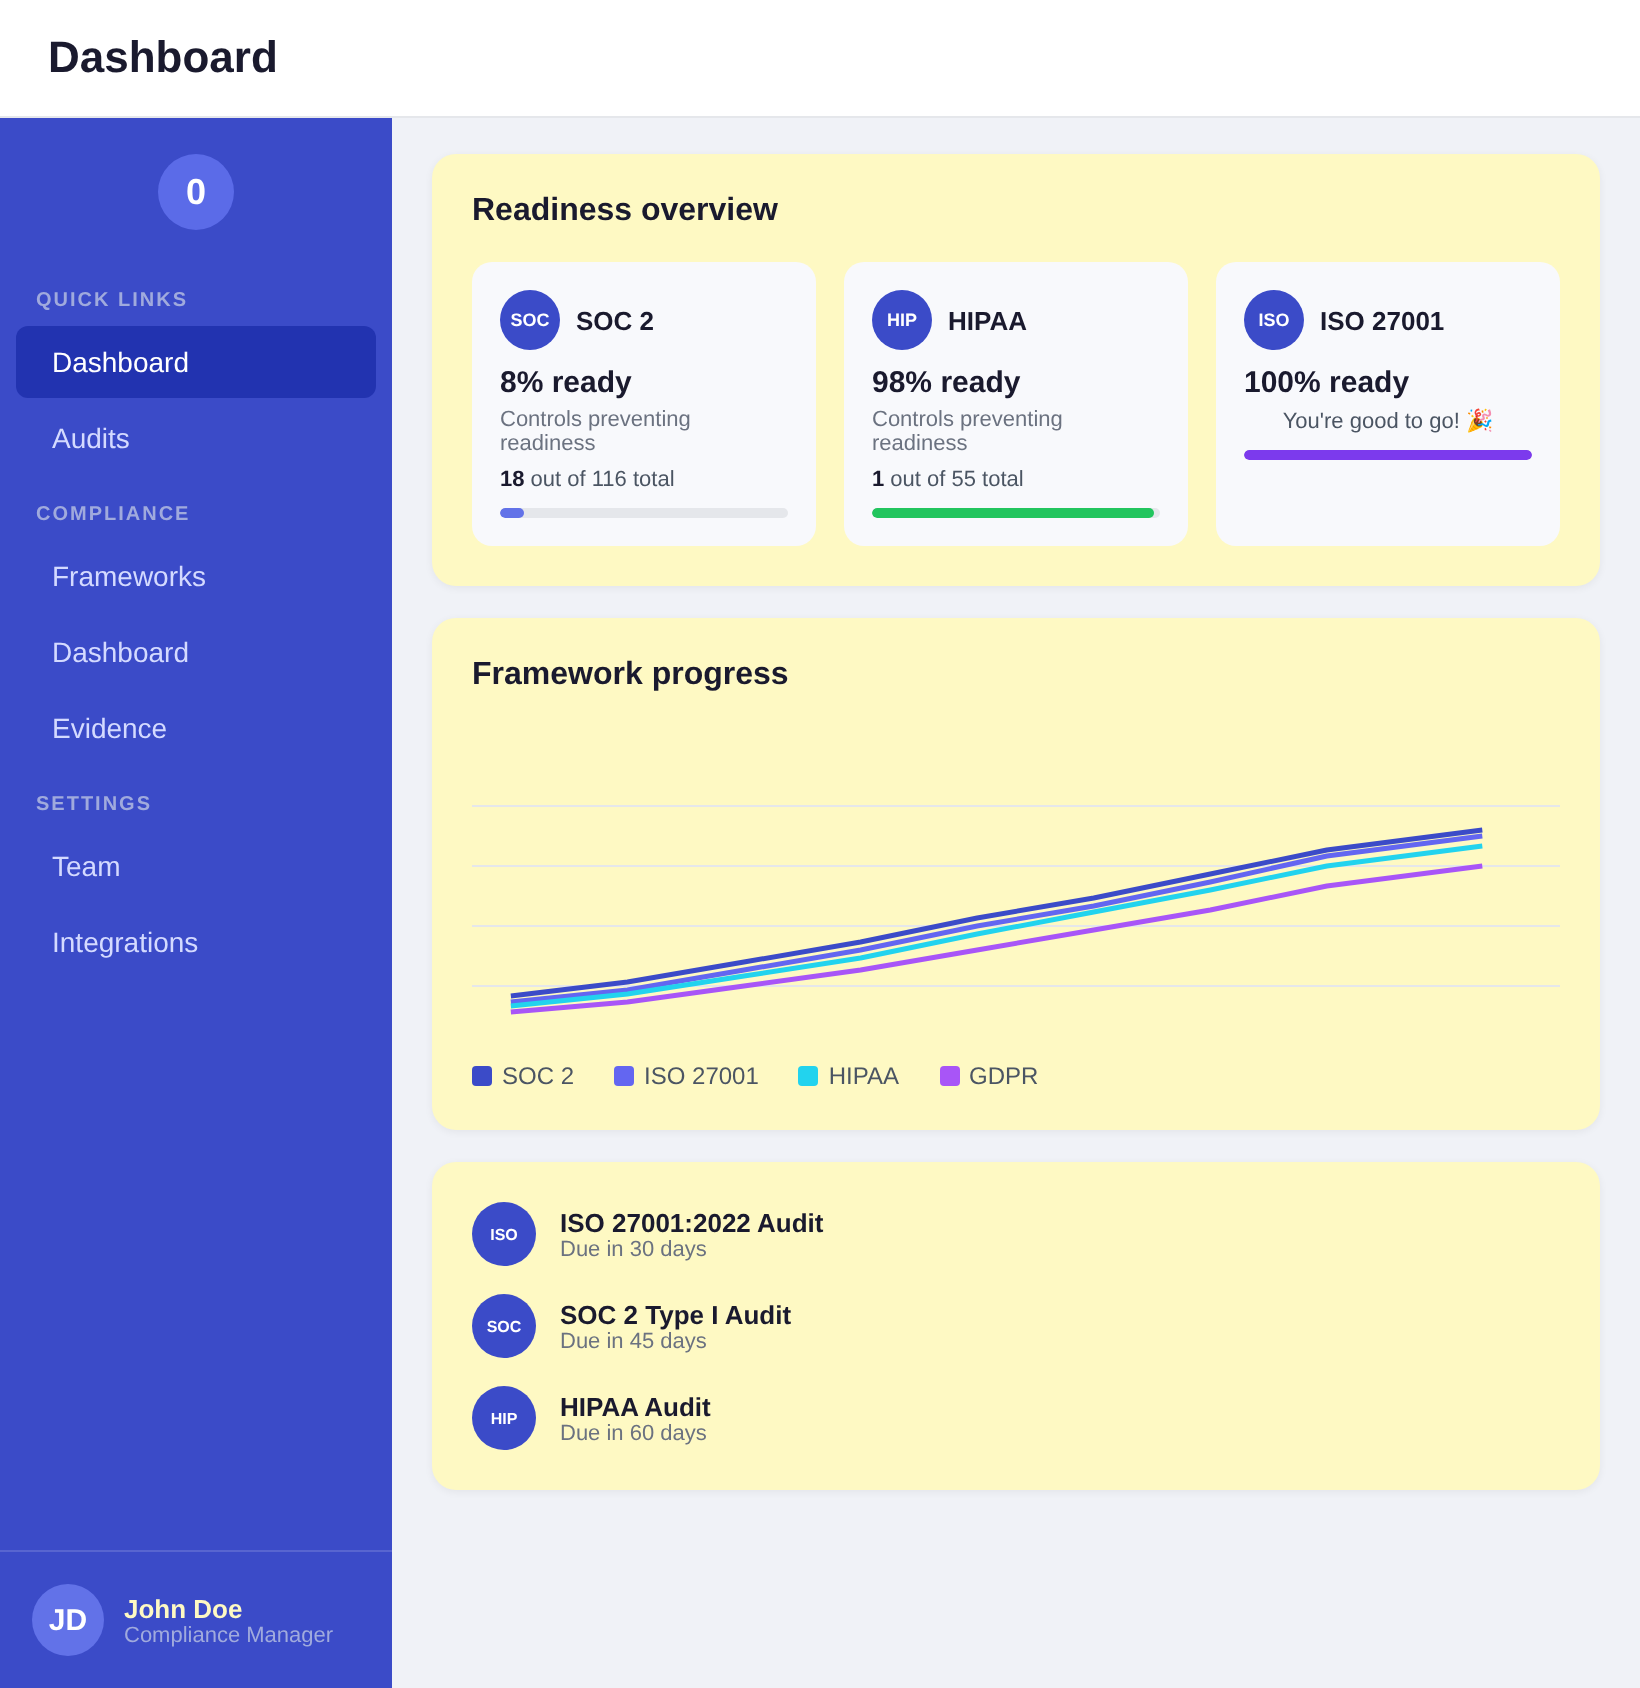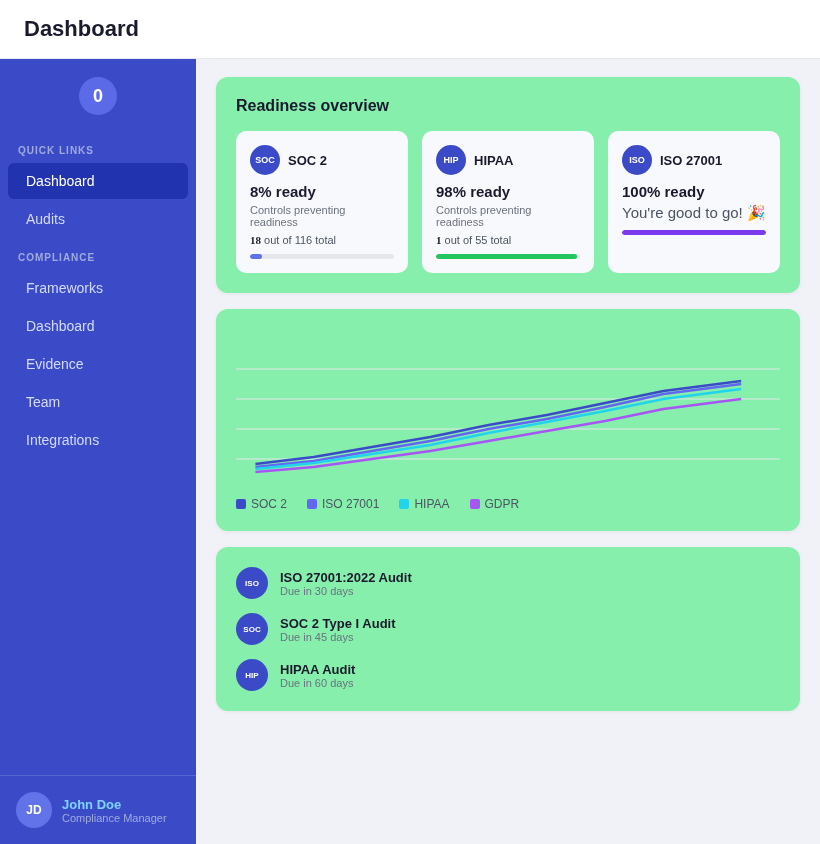--- a/index.html
+++ b/index.html
@@ -12,51 +12,51 @@
 
     
     .sidebar { width: 196px; background: #3b4bc8; display: flex; flex-direction: column; color: #fff; flex-shrink: 0; }
     .sidebar-logo { display: flex; justify-content: center; padding: 18px 0 16px; }
     .sidebar-logo .logo-circle { width: 38px; height: 38px; background: #5b6be8; border-radius: 50%; display: flex; align-items: center; justify-content: center; font-size: 18px; color: #fff; font-weight: bold; }
     .sidebar-section-label { font-size: 10px; font-weight: 700; letter-spacing: 1px; color: #a0aadd; padding: 14px 18px 6px; }
     .sidebar-item { padding: 10px 18px; font-size: 14px; font-weight: 500; color: #d4daff; cursor: pointer; border-radius: 6px; margin: 1px 8px; }
     .sidebar-item.active { background: #2233b0; color: #fff; }
     .sidebar-spacer { flex: 1; }
     .sidebar-user { display: flex; align-items: center; gap: 10px; padding: 16px; border-top: 1px solid rgba(255,255,255,0.15); }
-    .user-avatar { width: 36px; height: 36px; background: #6272e8; border-radius: 50%; display: flex; align-items: center; justify-content: center; font-size: 12px; font-weight: 700; color: #fff; flex-shrink: 0; }
+    .user-avatar { width: 36px; height: 36px; background: #6272e8; border-radius: 50%; display: flex; align-items: center; justify-content: center; font-size: 15px; font-weight: 700; color: #fff; flex-shrink: 0; }
     .user-info { display: flex; flex-direction: column; }
-    .user-name { font-size: 13px; font-weight: 600; color: #7dd3fc; }
+    .user-name { font-size: 13px; font-weight: 600; color: #fef9c3; }
     .user-role { font-size: 11px; color: #a0aadd; }
 
     
     .main { flex: 1; overflow-y: auto; padding: 18px 20px; display: flex; flex-direction: column; gap: 16px; }
 
     
-    .card { background: #86efac; border-radius: 12px; padding: 20px; box-shadow: 0 1px 4px rgba(0,0,0,0.06); }
+    .card { background: #fef9c3; border-radius: 12px; padding: 20px; box-shadow: 0 1px 4px rgba(0,0,0,0.06); }
 
     
     .card-title { font-size: 16px; font-weight: 600; color: #1a1a2e; margin-bottom: 16px; }
     .readiness-grid { display: grid; grid-template-columns: 1fr 1fr 1fr; gap: 14px; }
     .readiness-item { background: #f8f9fc; border-radius: 10px; padding: 14px; }
     .framework-badge { display: flex; align-items: center; gap: 8px; margin-bottom: 8px; }
     .badge-circle { width: 30px; height: 30px; border-radius: 50%; display: flex; align-items: center; justify-content: center; font-size: 9px; font-weight: 800; color: #fff; flex-shrink: 0; }
     .badge-soc2 { background: #3b4bc8; }
     .badge-hipaa { background: #3b4bc8; }
     .badge-iso { background: #3b4bc8; }
     .framework-name { font-size: 13px; font-weight: 600; color: #1a1a2e; }
     .readiness-percent { font-size: 15px; font-weight: 700; color: #1a1a2e; margin-bottom: 4px; }
     .readiness-sub { font-size: 11px; color: #6b7280; margin-bottom: 6px; }
     .readiness-count { font-size: 11px; color: #4b5563; margin-bottom: 8px; }
-    .readiness-count strong { font-weight: 700; color: #1a1a2e; font-family: Liberation Serif, serif; }
+    .readiness-count strong { font-weight: 700; color: #1a1a2e; }
     .progress-bar-bg { height: 5px; background: #e5e7eb; border-radius: 3px; overflow: hidden; }
     .progress-bar-fill { height: 100%; border-radius: 3px; }
     .progress-soc2 { background: #6272e8; width: 8%; }
     .progress-hipaa { background: #22c55e; width: 98%; }
     .progress-iso { background: #7c3aed; width: 100%; }
-    .good-text { font-size: 15px; color: #4b5563; }
+    .good-text { font-size: 11px; color: #4b5563; text-align: center; }
 
     
     .chart-area { width: 100%; height: 160px; position: relative; margin-bottom: 8px; }
     .chart-legend { display: flex; gap: 20px; margin-top: 8px; flex-wrap: wrap; }
     .legend-item { display: flex; align-items: center; gap: 5px; font-size: 12px; color: #4b5563; }
     .legend-dot { width: 10px; height: 10px; border-radius: 2px; flex-shrink: 0; }
 
     
     .audit-list { display: flex; flex-direction: column; gap: 14px; }
     .audit-item { display: flex; align-items: center; gap: 12px; }
@@ -84,20 +84,21 @@
 
     <div class="sidebar-section-label">QUICK LINKS</div>
     <div class="sidebar-item active">Dashboard</div>
     <div class="sidebar-item">Audits</div>
 
     <div class="sidebar-section-label">COMPLIANCE</div>
     <div class="sidebar-item">Frameworks</div>
     <div class="sidebar-item">Dashboard</div>
     <div class="sidebar-item">Evidence</div>
 
+    <div class="sidebar-section-label">SETTINGS</div>
     <div class="sidebar-item">Team</div>
     <div class="sidebar-item">Integrations</div>
 
     <div class="sidebar-spacer"></div>
 
     <div class="sidebar-user">
       <div class="user-avatar">JD</div>
       <div class="user-info">
         <span class="user-name">John Doe</span>
         <span class="user-role">Compliance Manager</span>
@@ -148,20 +149,21 @@
             <div class="progress-bar-bg">
               <div class="progress-bar-fill progress-iso"></div>
             </div>
           </div>
         </div>
 
       </div>
     </div>
 
     <div class="card">
+      <div class="card-title">Framework progress</div>
       <div class="chart-area">
         <svg width="100%" height="160" viewBox="0 0 560 160" preserveAspectRatio="none">
 
           <line x1="0" y1="130" x2="560" y2="130" stroke="#e5e7eb" stroke-width="1"></line>
           <line x1="0" y1="100" x2="560" y2="100" stroke="#e5e7eb" stroke-width="1"></line>
           <line x1="0" y1="70" x2="560" y2="70" stroke="#e5e7eb" stroke-width="1"></line>
           <line x1="0" y1="40" x2="560" y2="40" stroke="#e5e7eb" stroke-width="1"></line>
 
           <polyline points="20,135 80,128 140,118 200,108 260,96 320,86 380,74 440,62 520,52" fill="none" stroke="#3b4bc8" stroke-width="2.5" stroke-linejoin="round"></polyline>
 

